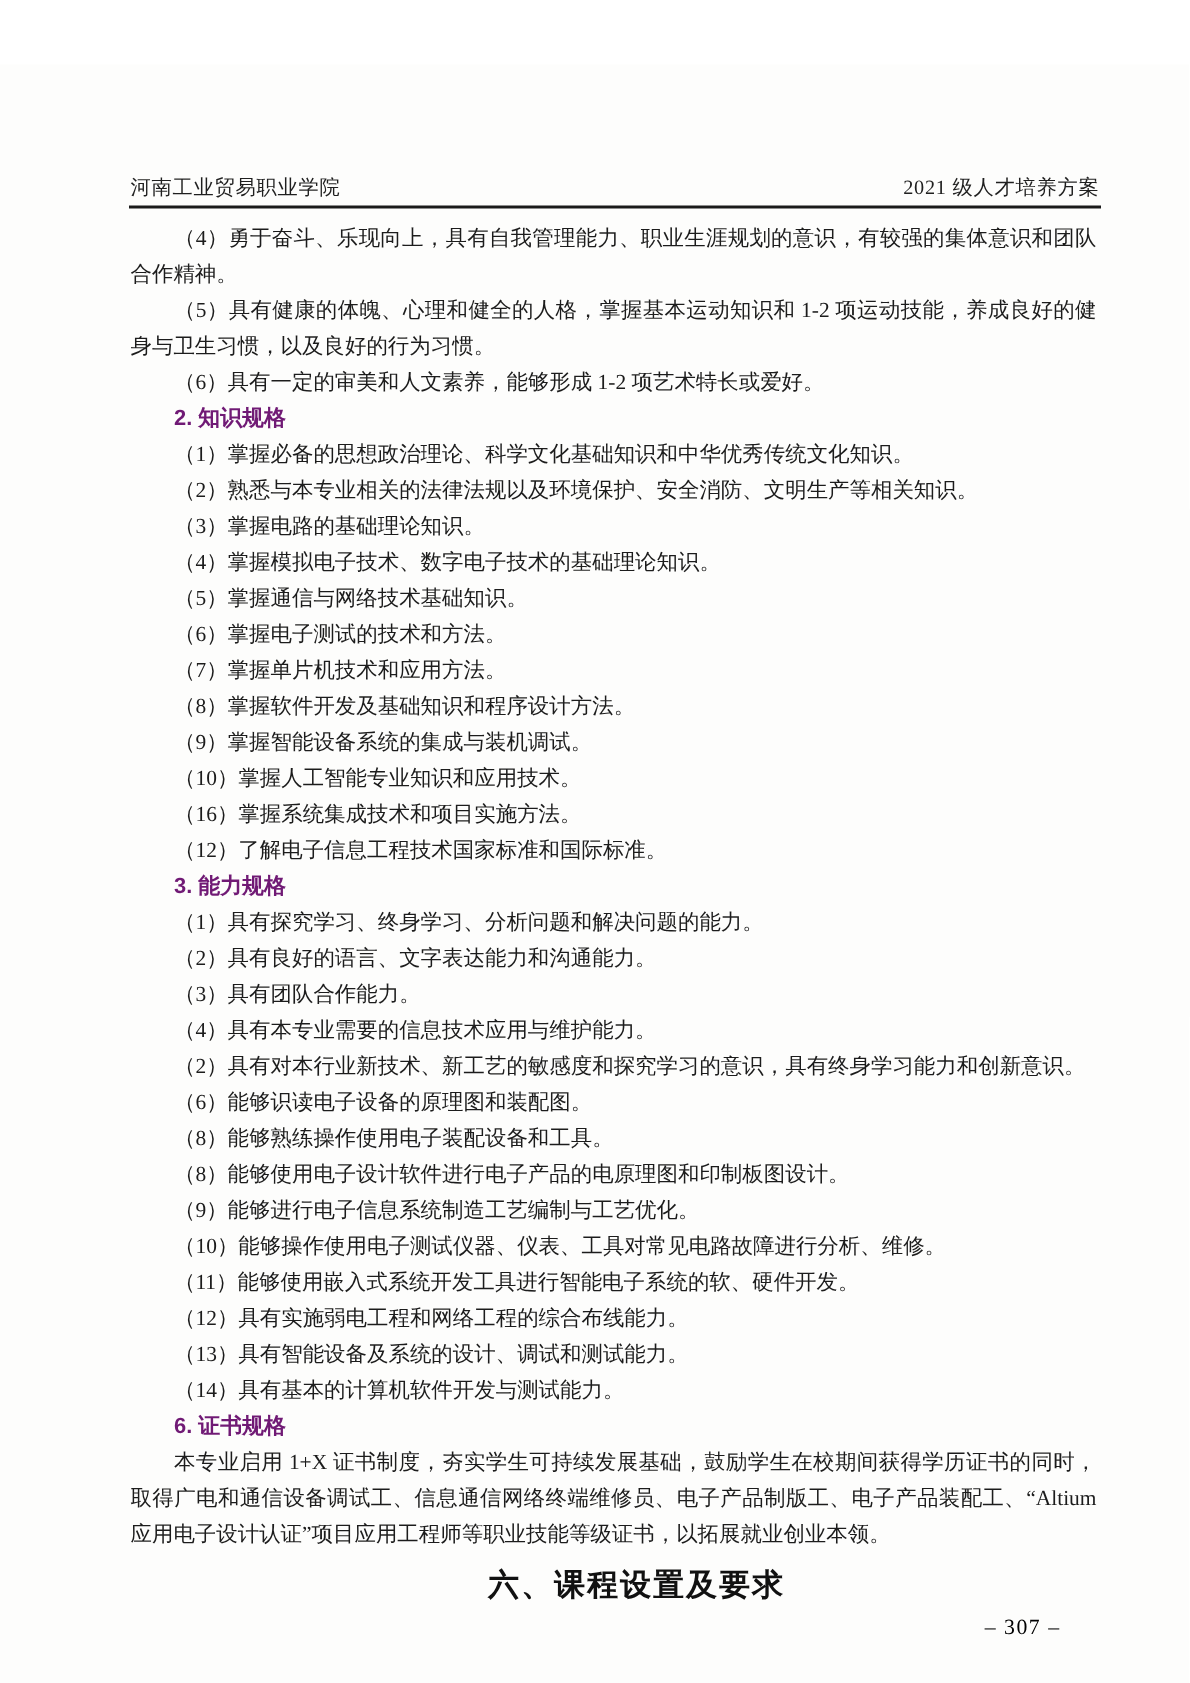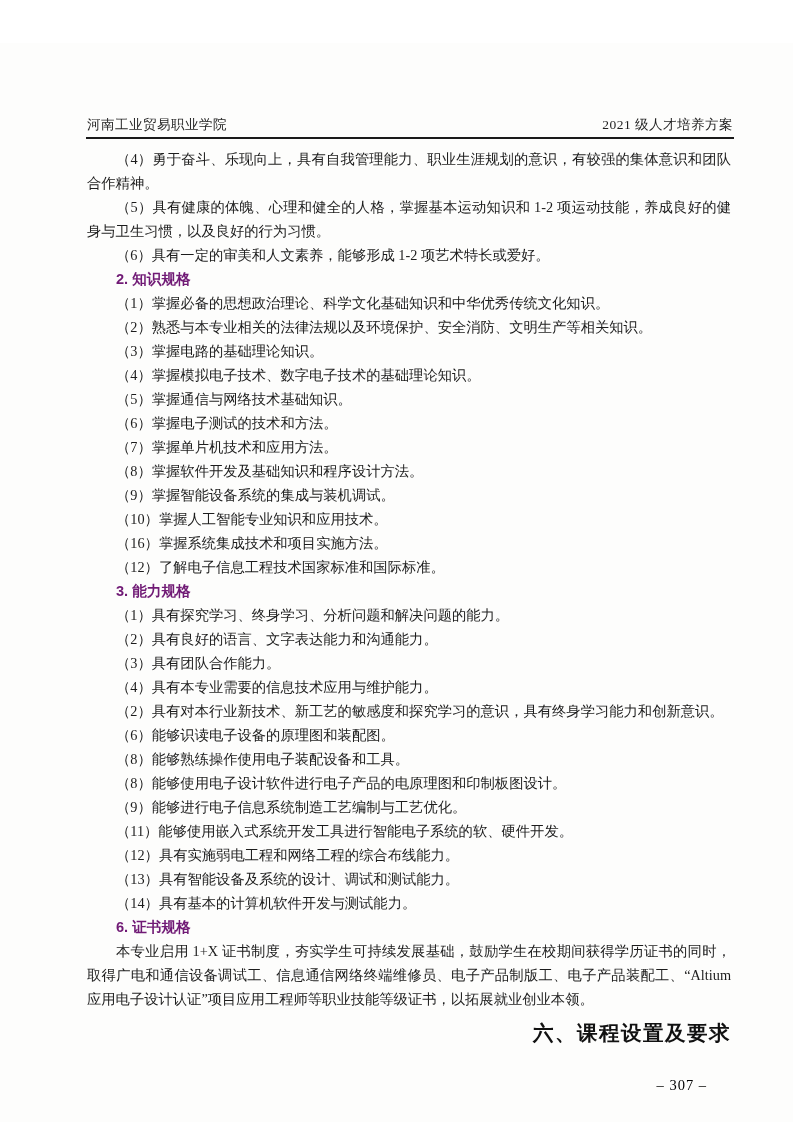--- a/index.html
+++ b/index.html
@@ -61,21 +61,21 @@
   }
   .chapter-heading {
     margin: 8px 0 0 0;
     text-indent: 31px;
     font-family: Liberation Serif, serif;
     font-weight: bold;
     font-size: 20.5px;
     line-height: 28px;
     letter-spacing: 1.5px;
     color: #111111;
-    text-align: right;
+    text-align: center;
   }
   .footer {
     position: absolute;
     right: 86px;
     top: 1033px;
     font-size: 14.5px;
     line-height: 18px;
     letter-spacing: 1px;
     color: #000000;
   }
@@ -114,20 +114,21 @@
     <p class="section-heading">3. 能力规格</p>
     <p>（1）具有探究学习、终身学习、分析问题和解决问题的能力。</p>
     <p>（2）具有良好的语言、文字表达能力和沟通能力。</p>
     <p>（3）具有团队合作能力。</p>
     <p>（4）具有本专业需要的信息技术应用与维护能力。</p>
     <p>（2）具有对本行业新技术、新工艺的敏感度和探究学习的意识，具有终身学习能力和创新意识。</p>
     <p>（6）能够识读电子设备的原理图和装配图。</p>
     <p>（8）能够熟练操作使用电子装配设备和工具。</p>
     <p>（8）能够使用电子设计软件进行电子产品的电原理图和印制板图设计。</p>
     <p>（9）能够进行电子信息系统制造工艺编制与工艺优化。</p>
+    <p>（10）能够操作使用电子测试仪器、仪表、工具对常见电路故障进行分析、维修。</p>
     <p>（11）能够使用嵌入式系统开发工具进行智能电子系统的软、硬件开发。</p>
     <p>（12）具有实施弱电工程和网络工程的综合布线能力。</p>
     <p>（13）具有智能设备及系统的设计、调试和测试能力。</p>
     <p>（14）具有基本的计算机软件开发与测试能力。</p>
 
     <p class="section-heading">6. 证书规格</p>
     <p>本专业启用 1+X 证书制度，夯实学生可持续发展基础，鼓励学生在校期间获得学历证书的同时，取得广电和通信设备调试工、信息通信网络终端维修员、电子产品制版工、电子产品装配工、“Altium 应用电子设计认证”项目应用工程师等职业技能等级证书，以拓展就业创业本领。</p>
 
     <h2 class="chapter-heading">六、课程设置及要求</h2>
   </div>

